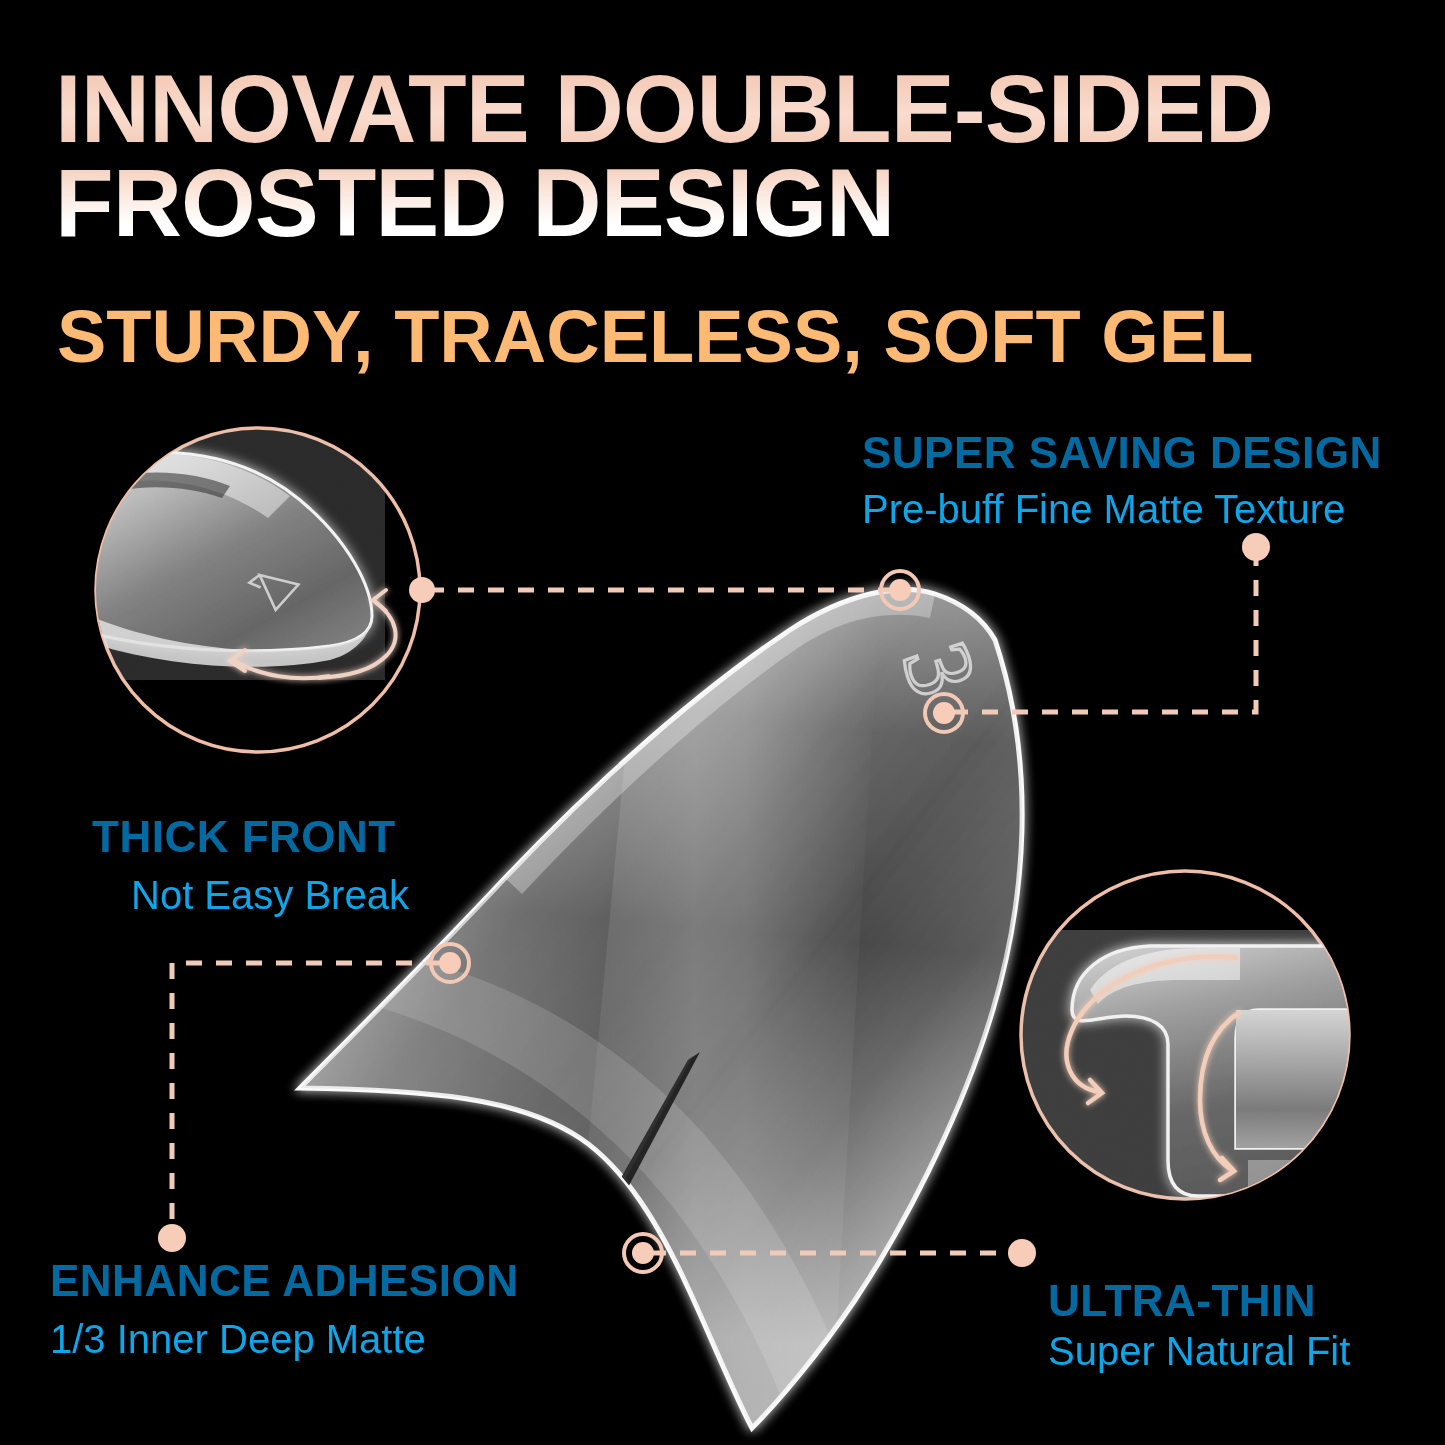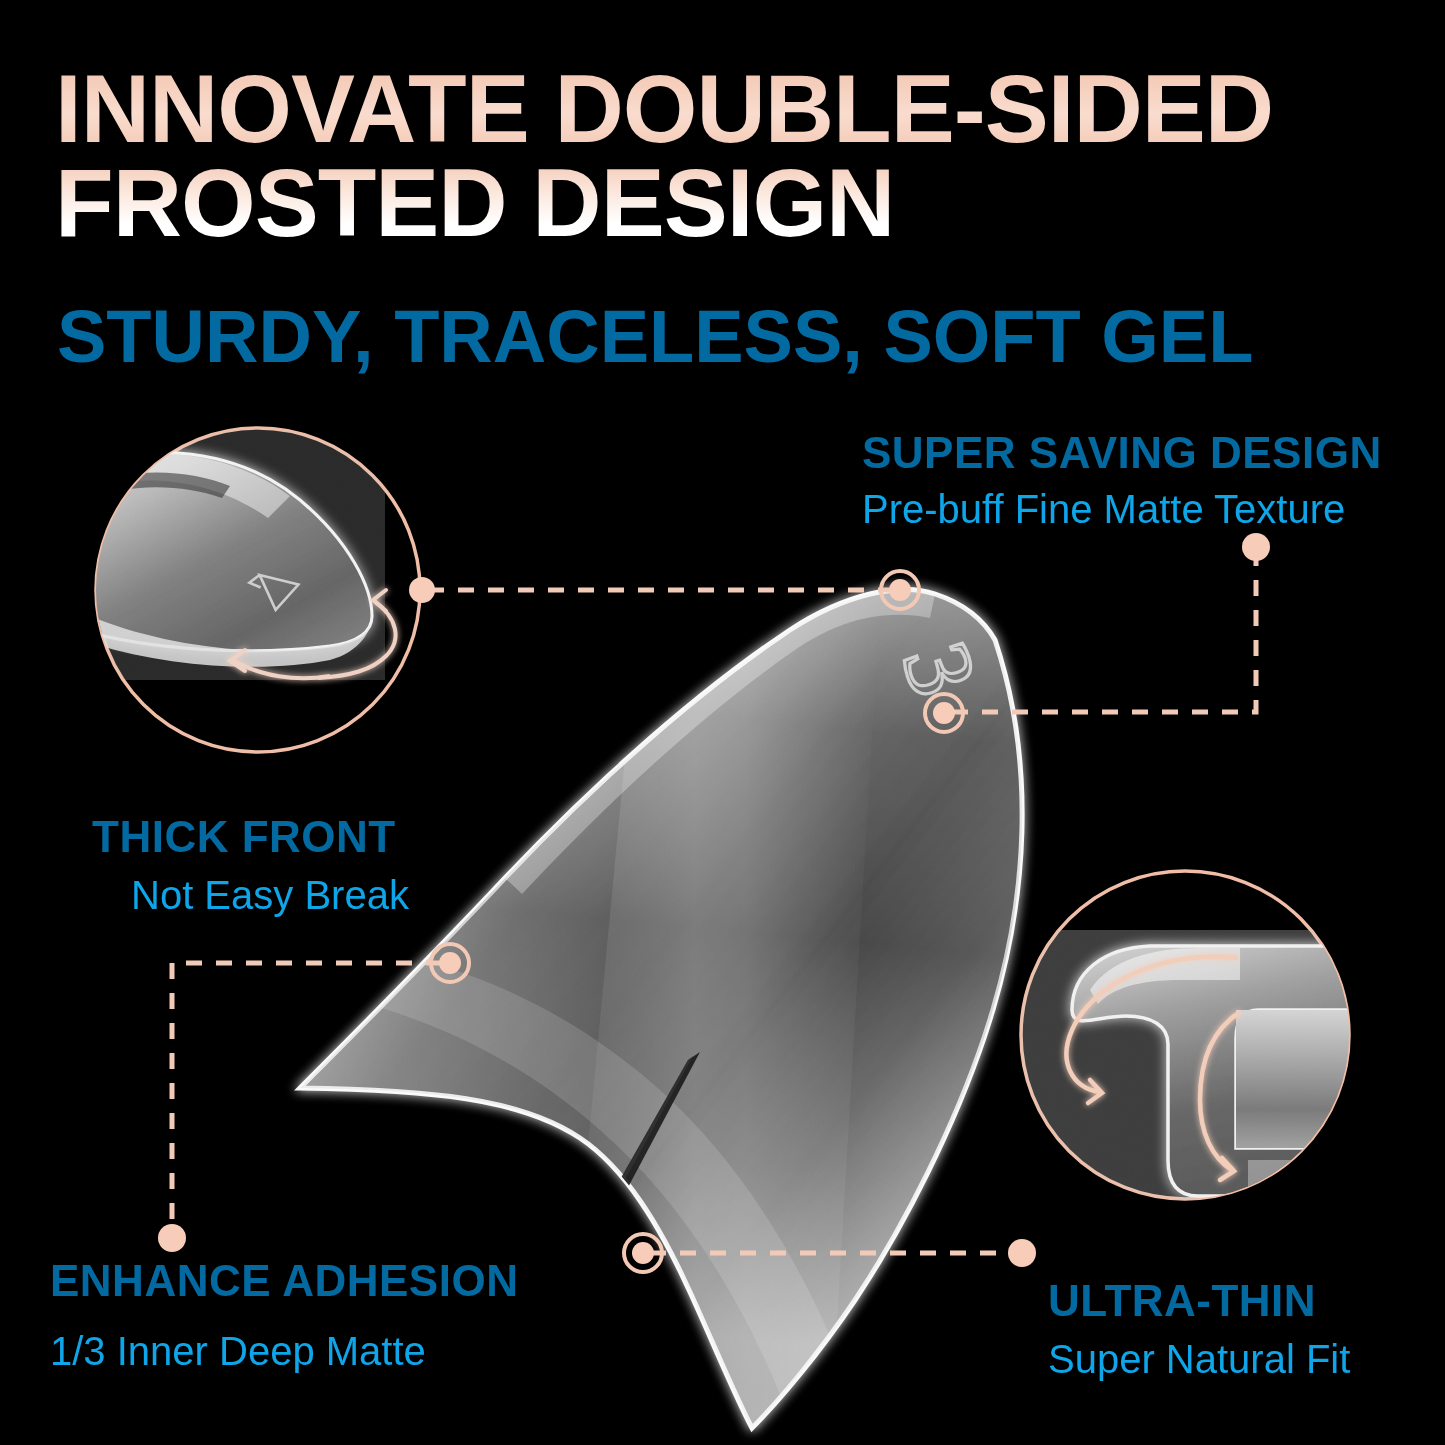--- a/index.html
+++ b/index.html
@@ -32,21 +32,21 @@
     -webkit-text-fill-color:transparent;color:transparent;
   }
   .hl-2{
     background:linear-gradient(180deg,#F2C6B2 0%,#FBE7DC 38%,#FFFFFF 72%,#FFFFFF 100%);
     -webkit-background-clip:text;background-clip:text;
     -webkit-text-fill-color:transparent;color:transparent;
   }
   .subhead{
     position:absolute;left:57px;top:300px;
     font-weight:700;font-size:74px;line-height:74px;
-    letter-spacing:0px;color:#0369a1;white-space:nowrap;
+    letter-spacing:0px;color:#fdba74;white-space:nowrap;
   }
 
   
   .callout{position:absolute;}
   .callout .c-title{
     font-weight:700;color:#0369a1;white-space:nowrap;
     text-transform:uppercase;
   }
   .callout .c-sub{
     font-weight:400;color:#0ea5e9;white-space:nowrap;
@@ -55,25 +55,25 @@
   #co-super{left:862px;top:428px;text-align:left;}
   #co-super .c-title{font-size:44px;line-height:50px;letter-spacing:0.5px;}
   #co-super .c-sub{font-size:40px;line-height:50px;margin-top:6px;}
 
   #co-thick{left:92px;top:780px;}
   #co-thick .c-title{font-size:44px;line-height:50px;letter-spacing:0.5px;margin-top:32px;}
   #co-thick .c-sub{font-size:40px;line-height:50px;margin-top:8px;margin-left:39px;}
 
   #co-adhesion{left:50px;top:1256px;}
   #co-adhesion .c-title{font-size:44px;line-height:50px;letter-spacing:0.5px;}
-  #co-adhesion .c-sub{font-size:40px;line-height:50px;margin-top:20px;}
+  #co-adhesion .c-sub{font-size:40px;line-height:50px;margin-top:8px;}
 
   #co-ultra{left:1048px;top:1276px;}
   #co-ultra .c-title{font-size:44px;line-height:50px;letter-spacing:0.5px;}
-  #co-ultra .c-sub{font-size:40px;line-height:50px;margin-top:8px;}
+  #co-ultra .c-sub{font-size:40px;line-height:50px;}
 
   
   #stage{position:absolute;left:0;top:0;width:1445px;height:1445px;}
   #stage svg{display:block;}
 </style>
 </head>
 <body>
 
 <div id="poster">
 

